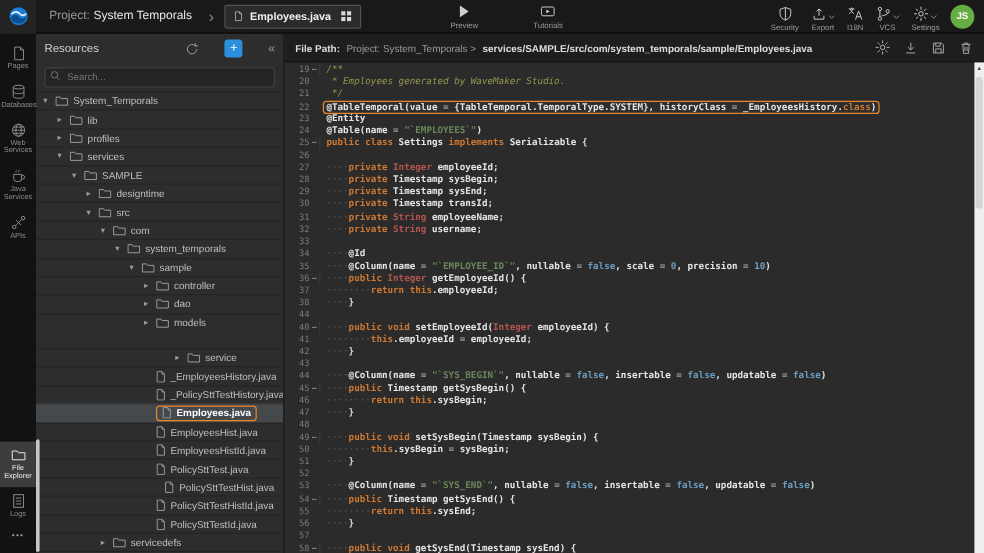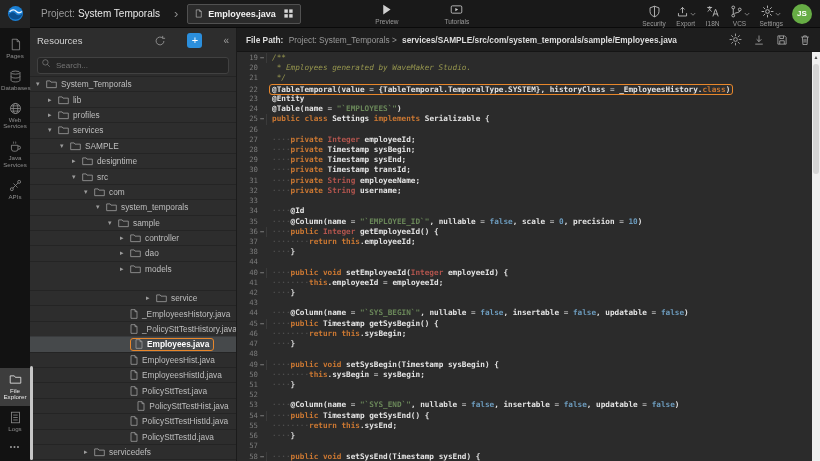--- a/index.html
+++ b/index.html
@@ -631,21 +631,21 @@
         <div class="cl"><span class="ln">48</span><span class="fo"></span><span class="cc"></span></div>
         <div class="cl"><span class="ln">49</span><span class="fo">−</span><span class="cc"><span class="s-ws">····</span><span class="s-kw">public void </span><span class="s-id">setSysBegin(Timestamp sysBegin) {</span></span></div>
         <div class="cl"><span class="ln">50</span><span class="fo"></span><span class="cc"><span class="s-ws">········</span><span class="s-kw">this</span><span class="s-pl">.</span><span class="s-id">sysBegin </span><span class="s-op">= </span><span class="s-id">sysBegin</span><span class="s-pl">;</span></span></div>
         <div class="cl"><span class="ln">51</span><span class="fo"></span><span class="cc"><span class="s-ws">····</span><span class="s-pl">}</span></span></div>
         <div class="cl"><span class="ln">52</span><span class="fo"></span><span class="cc"></span></div>
         <div class="cl"><span class="ln">53</span><span class="fo"></span><span class="cc"><span class="s-ws">····</span><span class="s-an">@Column(name </span><span class="s-op">= </span><span class="s-st">"`SYS_END`"</span><span class="s-an">, nullable </span><span class="s-op">= </span><span class="s-lt">false</span><span class="s-an">, insertable </span><span class="s-op">= </span><span class="s-lt">false</span><span class="s-an">, updatable </span><span class="s-op">= </span><span class="s-lt">false</span><span class="s-an">)</span></span></div>
         <div class="cl"><span class="ln">54</span><span class="fo">−</span><span class="cc"><span class="s-ws">····</span><span class="s-kw">public </span><span class="s-id">Timestamp getSysEnd() {</span></span></div>
         <div class="cl"><span class="ln">55</span><span class="fo"></span><span class="cc"><span class="s-ws">········</span><span class="s-kw">return this</span><span class="s-pl">.</span><span class="s-id">sysEnd</span><span class="s-pl">;</span></span></div>
         <div class="cl"><span class="ln">56</span><span class="fo"></span><span class="cc"><span class="s-ws">····</span><span class="s-pl">}</span></span></div>
         <div class="cl"><span class="ln">57</span><span class="fo"></span><span class="cc"></span></div>
-        <div class="cl"><span class="ln">58</span><span class="fo">−</span><span class="cc"><span class="s-ws">····</span><span class="s-kw">public void </span><span class="s-id">setSysEnd(Timestamp sysEnd) {</span></span></div>
+        <div class="cl"><span class="ln">58</span><span class="fo">−</span><span class="cc"><span class="s-ws">····</span><span class="s-kw">public void </span><span class="s-id">getSysEnd(Timestamp sysEnd) {</span></span></div>
       </div>
     <div class="vscroll">
       <span class="varrow">▲</span>
       <span class="vthumb"></span>
     </div>
   </main>
 
 </div>
 
 </body></html>

